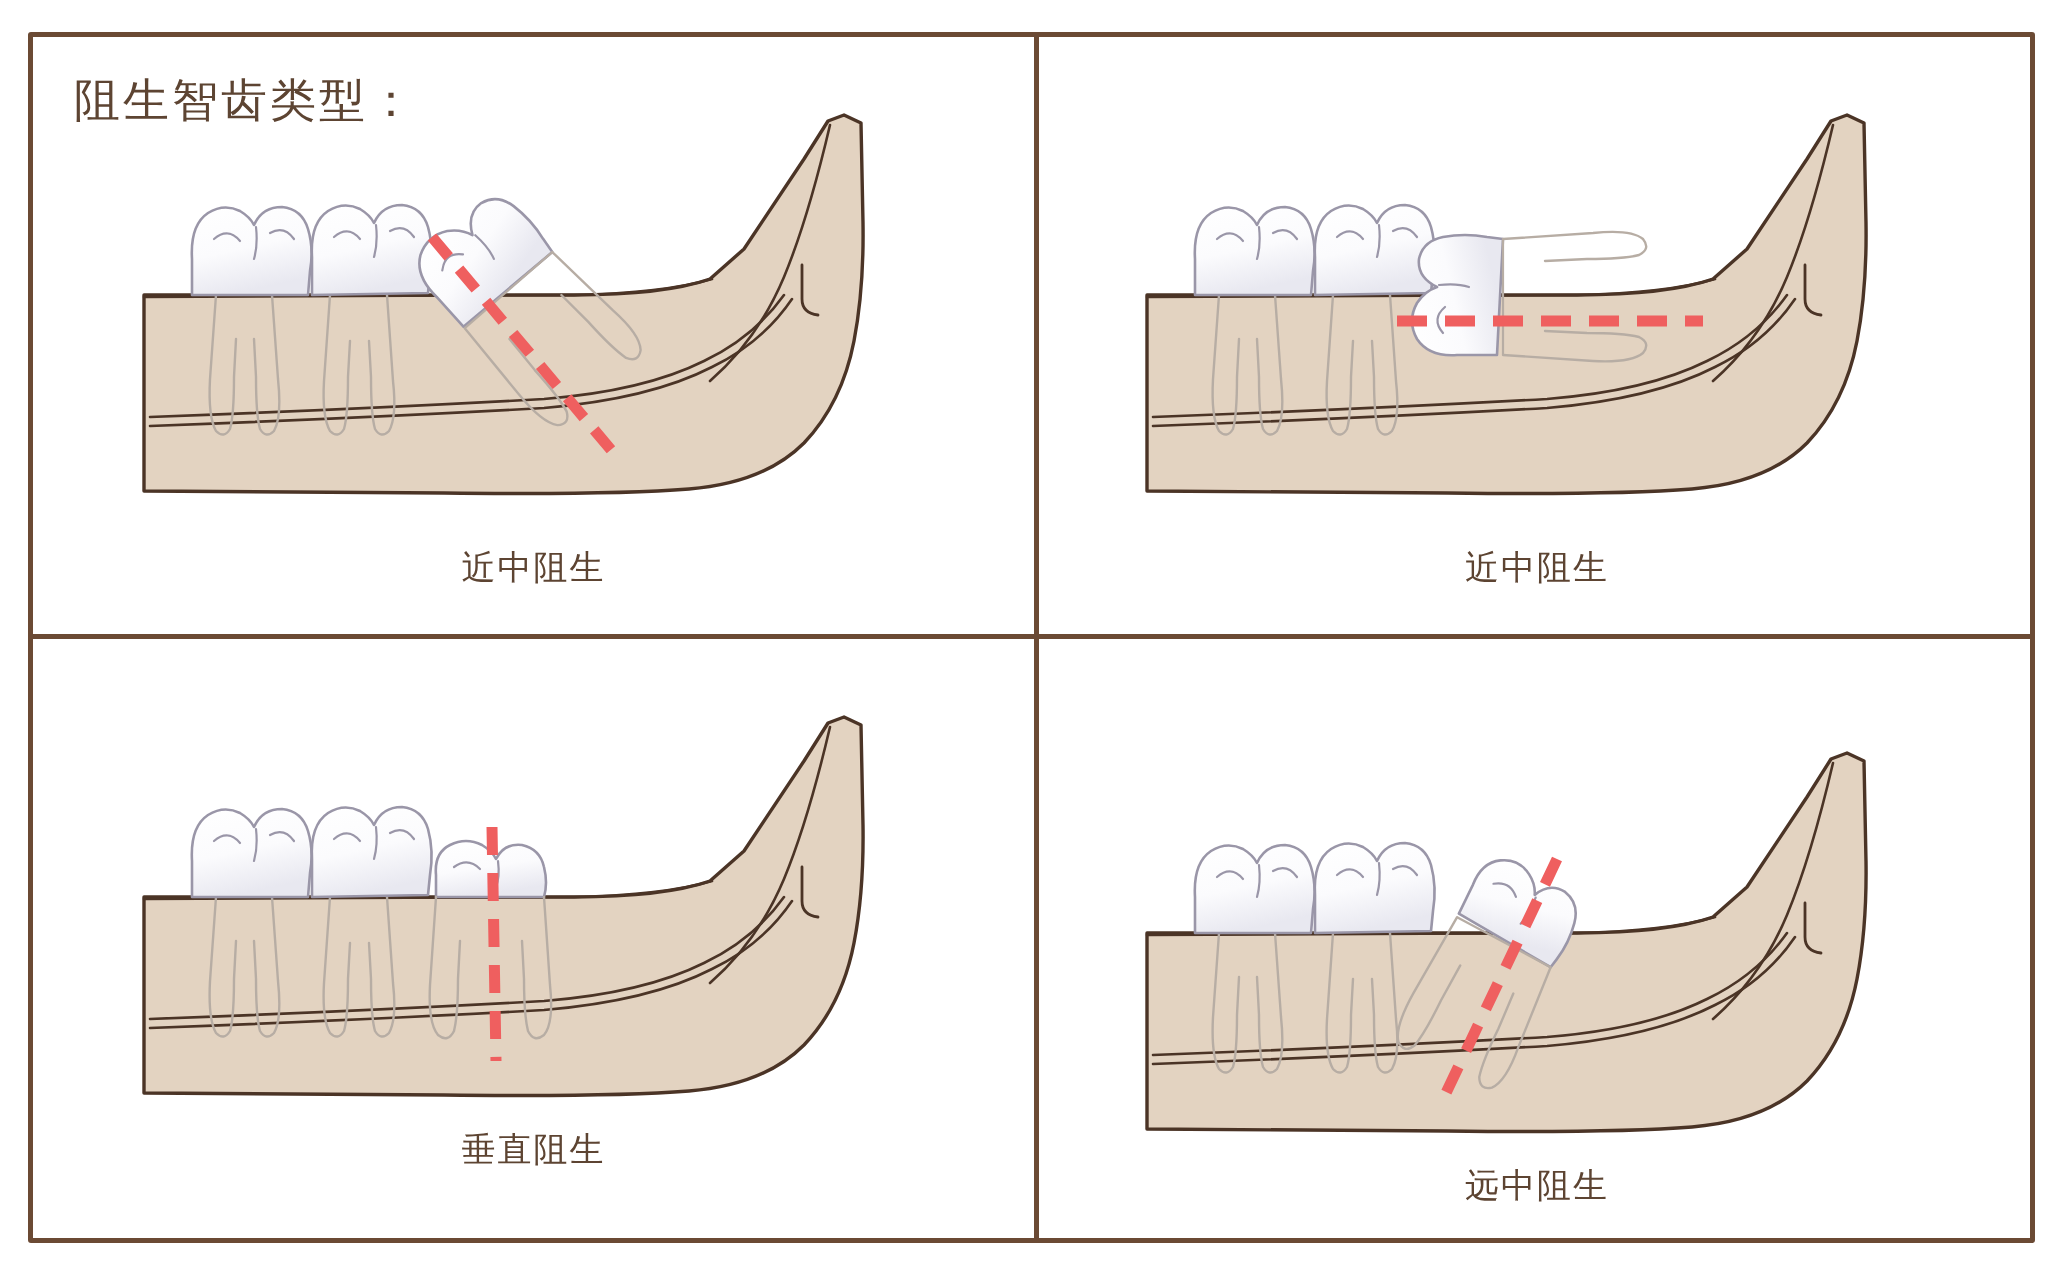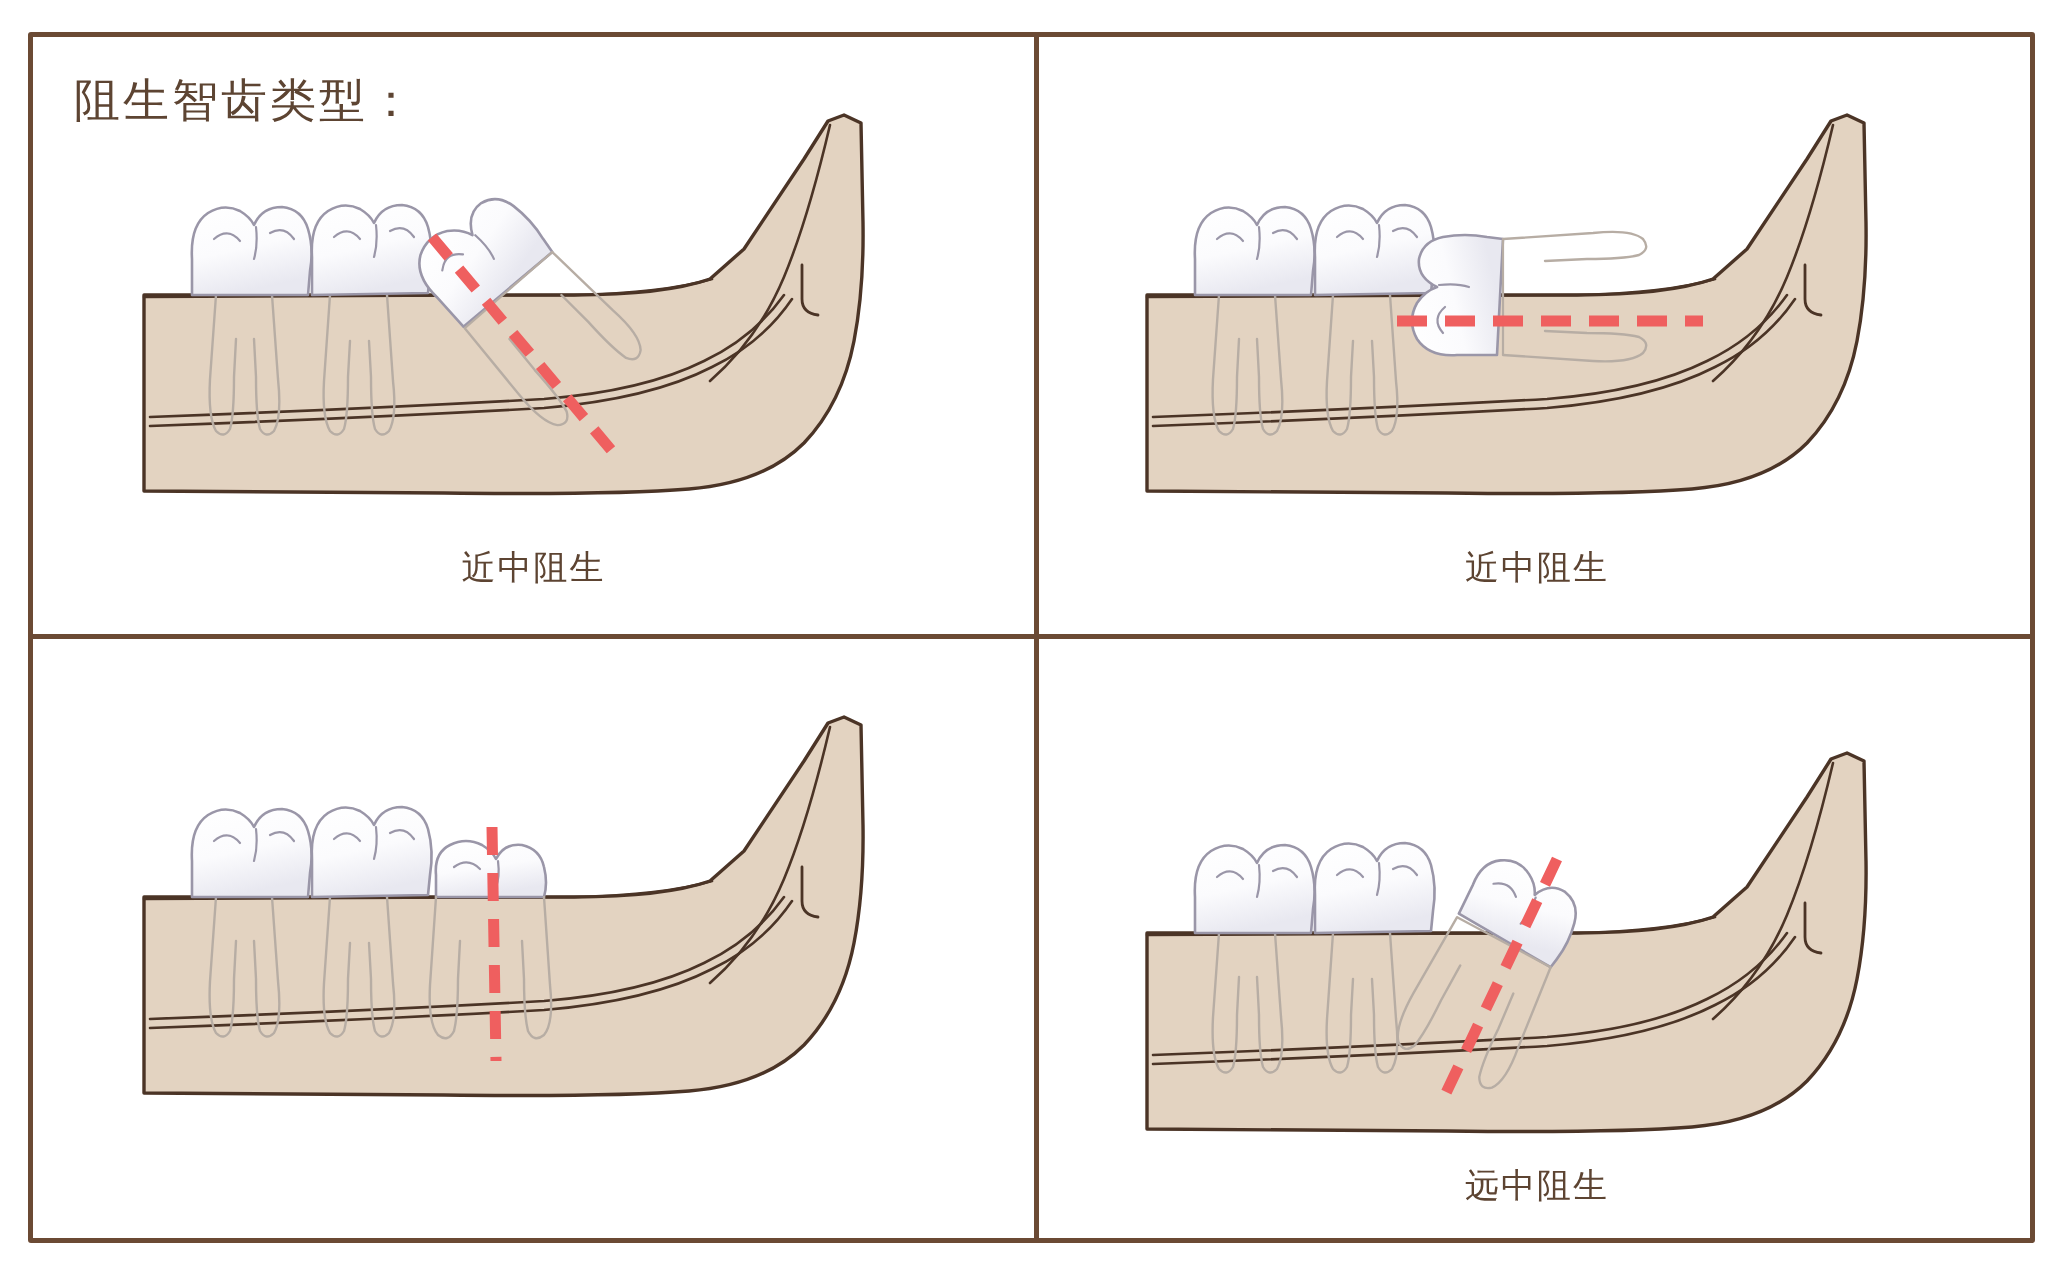--- a/index.html
+++ b/index.html
@@ -294,20 +294,21 @@
                    Q404,182 400,196 Z" fill="url(#g0)" stroke="#9a96a8" stroke-width="2.6" stroke-linejoin="round"></path>
           <path d="M310,166 Q324,156 336,168" fill="none" stroke="#9a96a8" stroke-width="2.2" stroke-linecap="round"></path>
           <path d="M354,160 Q356,176 352,186" fill="none" stroke="#9a96a8" stroke-width="2.2" stroke-linecap="round"></path>
           <path d="M292,196 L286,284 Q284,322 294,334 Q304,342 310,330 Q314,314 314,278 L316,240" fill="none" stroke="#b7ada4" stroke-width="2.4" stroke-linecap="round"></path>
           <path d="M400,196 L406,284 Q410,322 400,334 Q390,342 384,330 Q380,314 380,278 L378,240" fill="none" stroke="#b7ada4" stroke-width="2.4" stroke-linecap="round"></path>
         </g>
 
         <line x1="348" y1="126" x2="352" y2="360" stroke="#ef5f5f" stroke-width="11" stroke-linecap="butt" stroke-dasharray="28 18"></line>
       </svg>
     </div>
+    <div class="caption">垂直阻生</div>
   </div>
 
   <div class="panel" id="panel-3">
     <div class="fig">
       <svg viewBox="0 0 780 400" width="780" height="400">
         <g>
           <path d="M0,196 L430,196 Q520,196 566,180 L600,150 L660,60 L684,22
                    L700,16 L717,24 L719,124 Q720,190 710,242 Q698,304 660,344
                    Q620,384 545,390 Q470,396 300,394 L0,392 Z" fill="#e3d3c1" stroke="#4b3426" stroke-width="3.4" stroke-linejoin="round" stroke-linecap="round"></path>
           <path d="M686,26 Q664,120 640,178 Q614,240 566,282" fill="none" stroke="#4b3426" stroke-width="2.6" stroke-linecap="round"></path>

